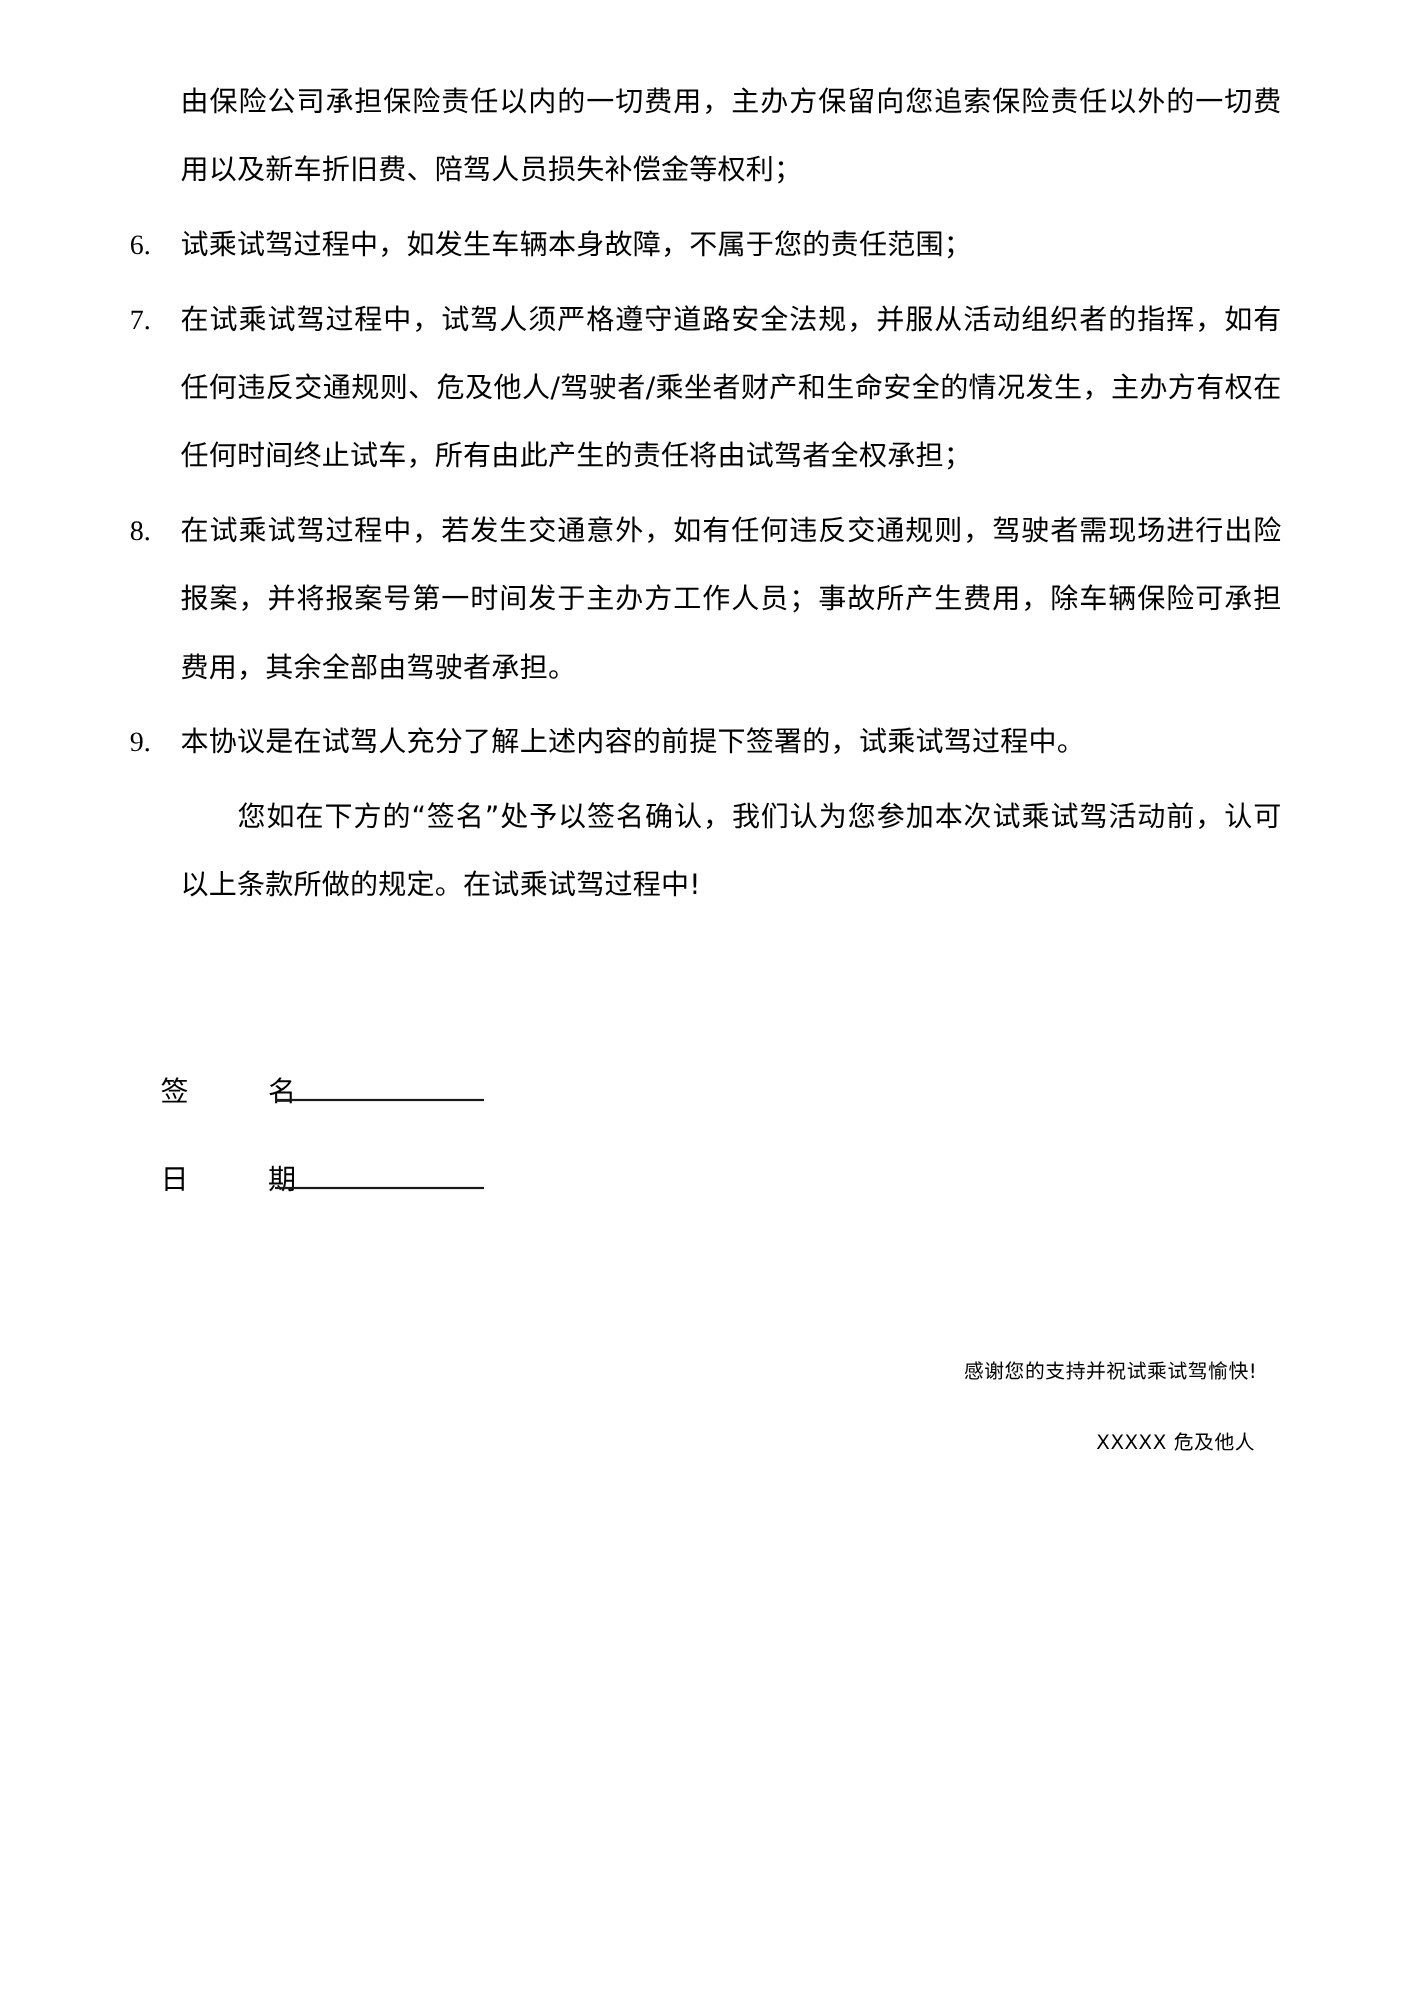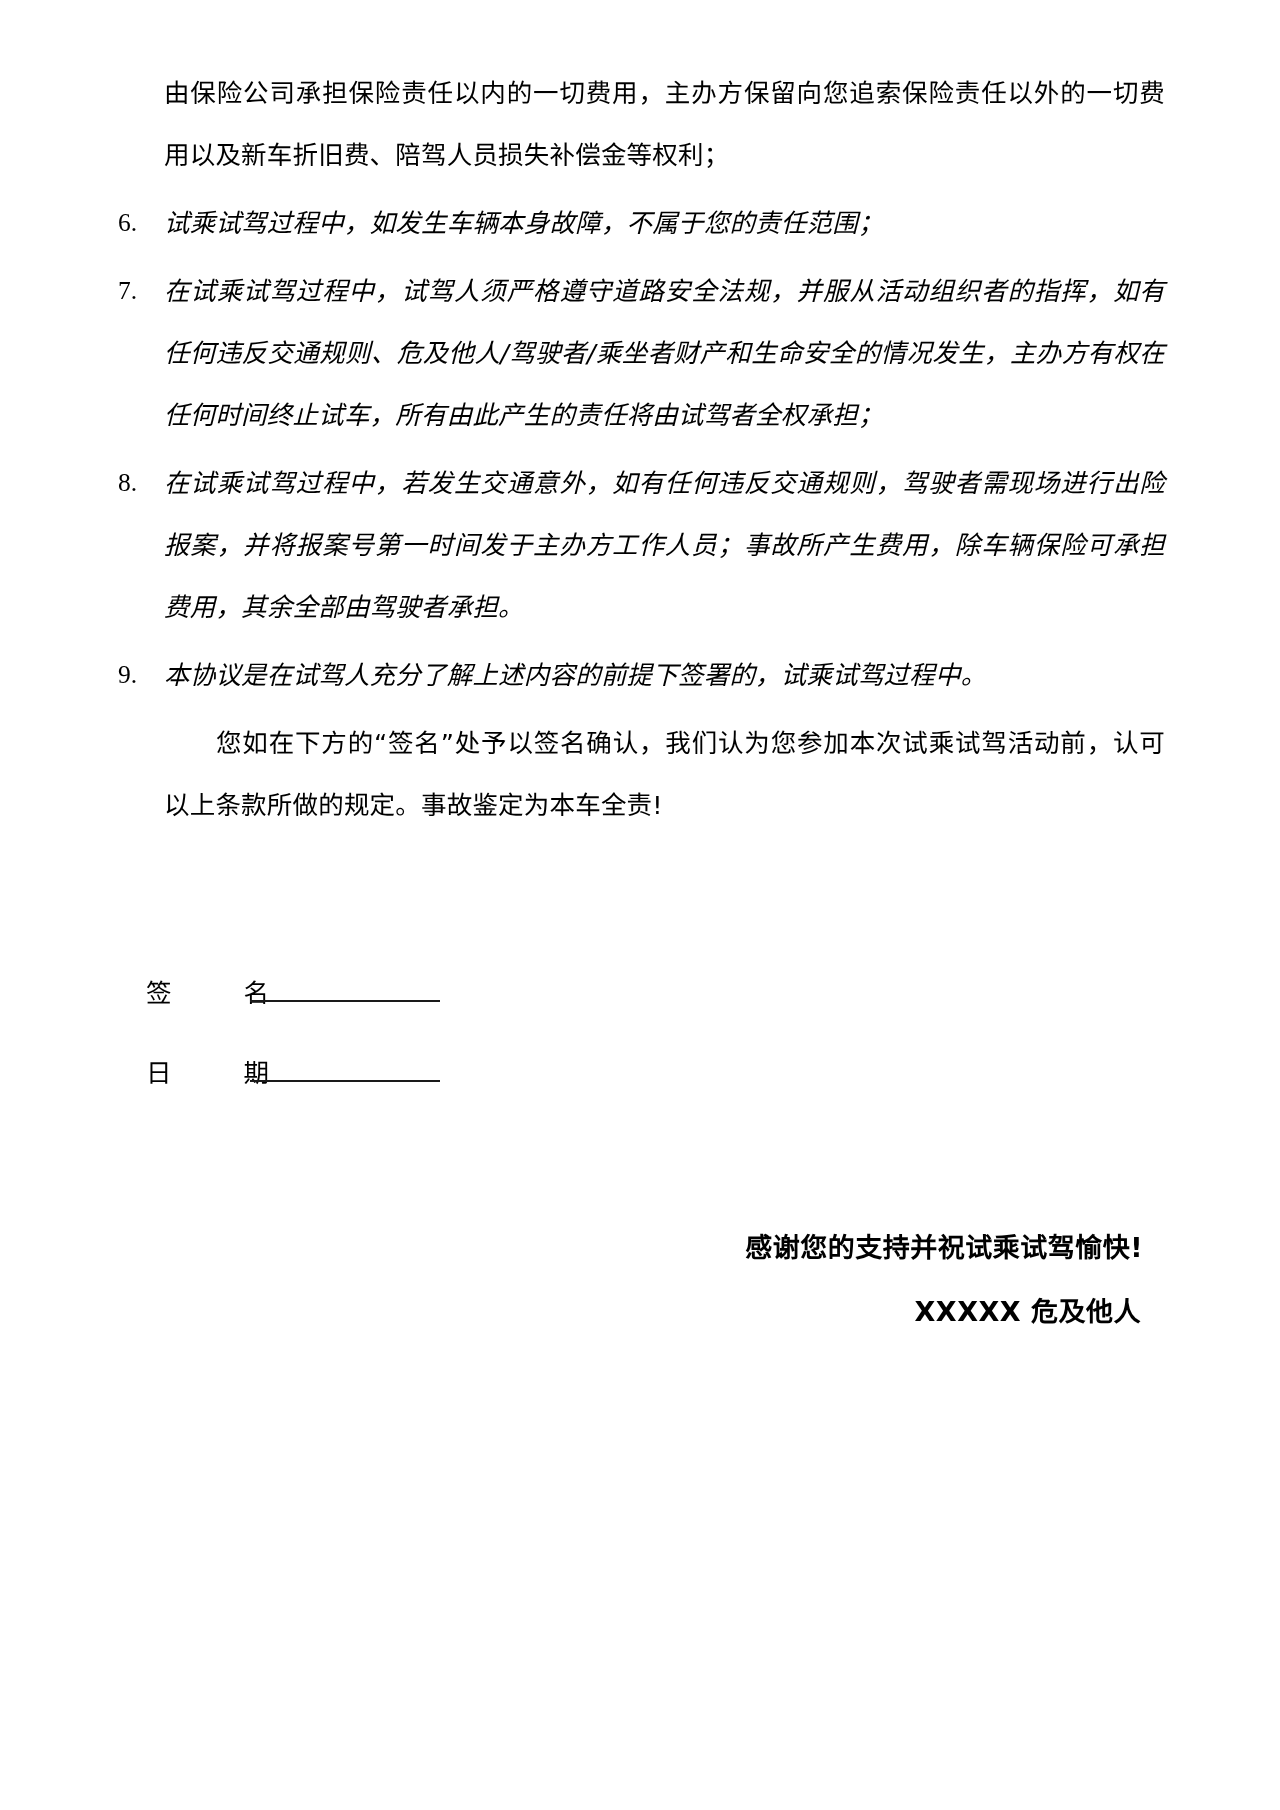--- a/index.html
+++ b/index.html
@@ -54,21 +54,20 @@
     left: 0;
     top: 0;
     width: 38px;
     font-size: 25.5px;
     line-height: 62px;
     text-align: left;
     font-family: "Liberation Serif", "DejaVu Serif", serif;
   }
   .list-item .body {
     display: block;
-    font-style: italic;
   }
 
   
   .closing {
     padding-left: 46px;
     margin-top: 2px;
   }
   .closing .inner {
     text-indent: 52px;
   }
@@ -99,23 +98,23 @@
     margin-left: -8px;
   }
 
   
   .footer {
     margin-top: 112px;
     text-align: right;
     padding-right: 22px;
   }
   .footer-line {
-    font-size: 27px;
+    font-size: 18px;
     line-height: 64px;
-    font-weight: bold;
+    font-weight: normal;
     letter-spacing: 0.5px;
   }
   .footer-line.company {
     padding-right: 2px;
   }
 </style>
 </head>
 <body>
 
 <div class="page">
@@ -139,21 +138,21 @@
       <span class="marker">8.</span>
       <p class="para body">在试乘试驾过程中，若发生交通意外，如有任何违反交通规则，驾驶者需现场进行出险报案，并将报案号第一时间发于主办方工作人员；事故所产生费用，除车辆保险可承担费用，其余全部由驾驶者承担。</p>
     </div>
 
     <div class="list-item">
       <span class="marker">9.</span>
       <p class="para body">本协议是在试驾人充分了解上述内容的前提下签署的，试乘试驾过程中。</p>
     </div>
 
     <div class="closing">
-      <p class="para inner">您如在下方的“签名”处予以签名确认，我们认为您参加本次试乘试驾活动前，认可以上条款所做的规定。事故鉴定为本车全责!</p>
+      <p class="para inner">您如在下方的“签名”处予以签名确认，我们认为您参加本次试乘试驾活动前，认可以上条款所做的规定。在试乘试驾过程中!</p>
     </div>
 
     <div class="sig-area">
       <div class="sig-row">
         <span class="sig-label">签 名</span>
         <span class="sig-rule"></span>
       </div>
       <div class="sig-row">
         <span class="sig-label">日 期</span>
         <span class="sig-rule"></span>

